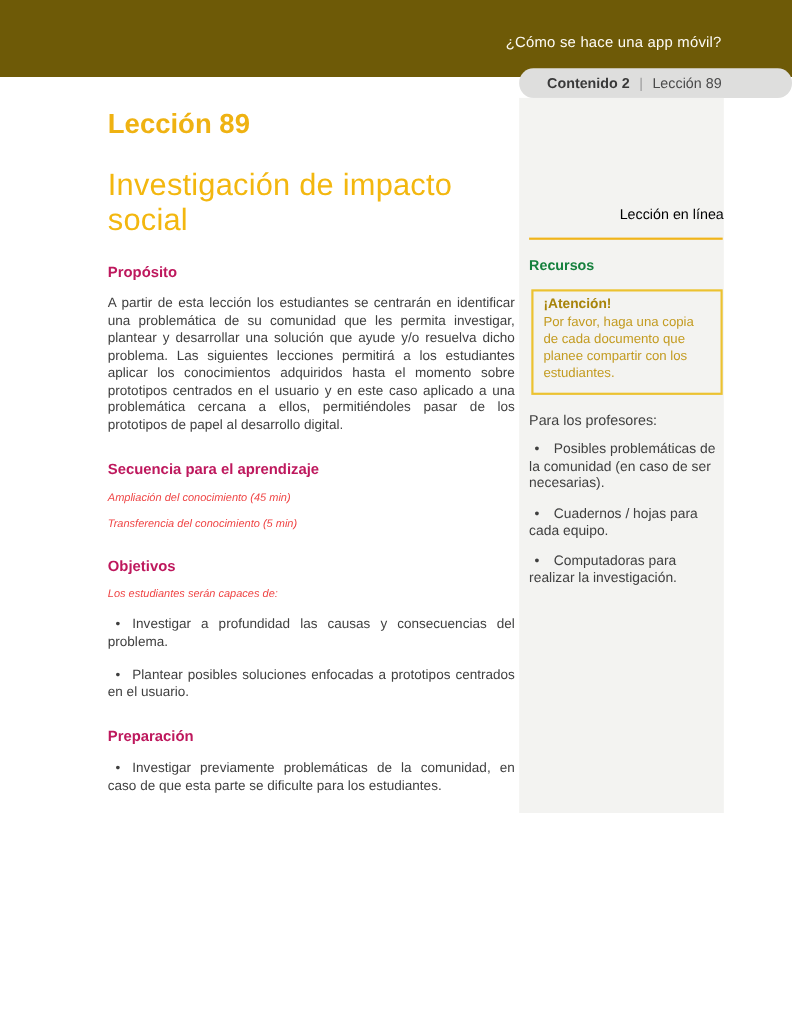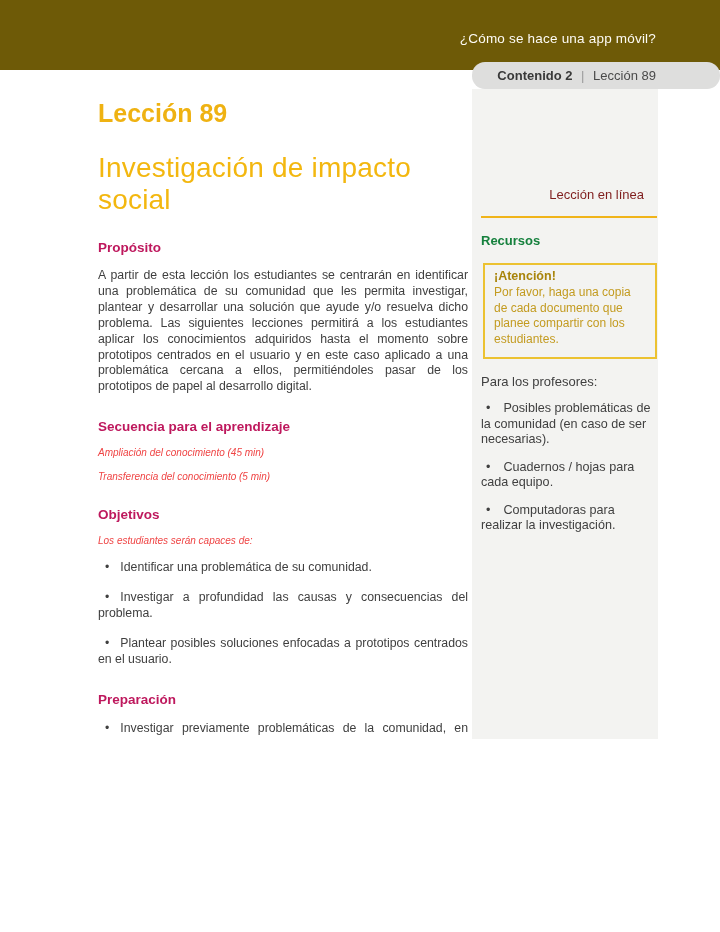--- a/index.html
+++ b/index.html
@@ -29,22 +29,22 @@
   }
   .strip-bold { font-weight:bold; color:#393939; }
   .strip-sep { color:#9B9B9B; padding:0 5px; }
 
   
   .sidebar {
     position:absolute; top:89px; left:472px; width:186px; height:777px;
     background:#F3F3F1;
   }
   .mode-label {
-    margin:98px 14px 0 0; text-align:right;
-    font-size:13px; color:#7f1d1d;
+    margin:98px 0 0 0; text-align:right;
+    font-size:13px; color:#000000;
   }
   .divider { margin:14px 1px 0 9px; border-top:2px solid #F0B41A; height:0; }
   .resources-heading {
     margin:15px 0 0 9px; font-size:13px; font-weight:bold; color:#15803d;
   }
   .attention {
     margin:15px 1px 0 11px; border:2px solid #ECC231;
     padding:4px 8px 10px 9px;
   }
   .attention-title { font-size:12.5px; font-weight:bold; color:#A8840A; }
@@ -137,23 +137,20 @@
     <div class="body-p">A partir de esta lección los estudiantes se centrarán en identificar una problemática de su comunidad que les permita investigar, plantear y desarrollar una solución que ayude y/o resuelva dicho problema. Las siguientes lecciones permitirá a los estudiantes aplicar los conocimientos adquiridos hasta el momento sobre prototipos centrados en el usuario y en este caso aplicado a una problemática cercana a ellos, permitiéndoles pasar de los prototipos de papel al desarrollo digital.</div>
 
     <div class="h3 mt-sec">Secuencia para el aprendizaje</div>
     <div class="plain-p">Ampliación del conocimiento (45 min)</div>
     <div class="plain-p">Transferencia del conocimiento (5 min)</div>
 
     <div class="h3 mt-sec-lg">Objetivos</div>
     <div class="plain-p">Los estudiantes serán capaces de:</div>
 
     <div class="m-bullet">
-      <span class="bm">•</span><span>Identificar una problemática de su comunidad.</span>
-    </div>
-    <div class="m-bullet">
       <span class="bm">•</span><span>Investigar a profundidad las causas y consecuencias del problema.</span>
     </div>
     <div class="m-bullet">
       <span class="bm">•</span><span>Plantear posibles soluciones enfocadas a prototipos centrados en el usuario.</span>
     </div>
 
     <div class="h3 mt-sec">Preparación</div>
     <div class="m-bullet">
       <span class="bm">•</span><span>Investigar previamente problemáticas de la comunidad, en caso de que esta parte se dificulte para los estudiantes.</span>
     </div>

